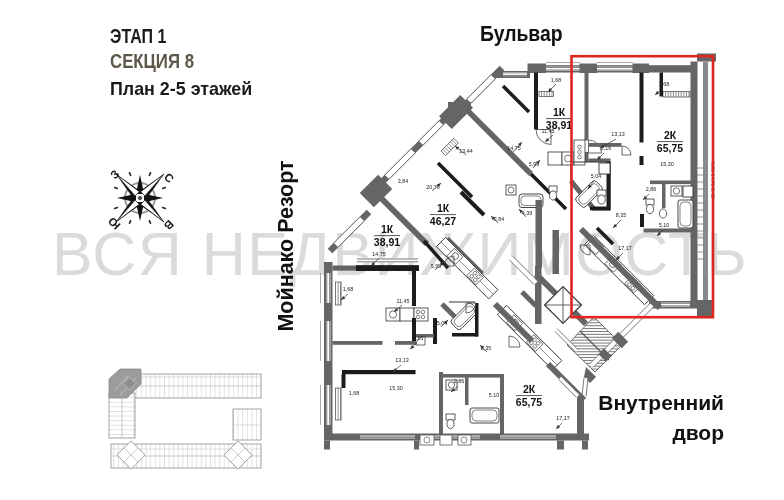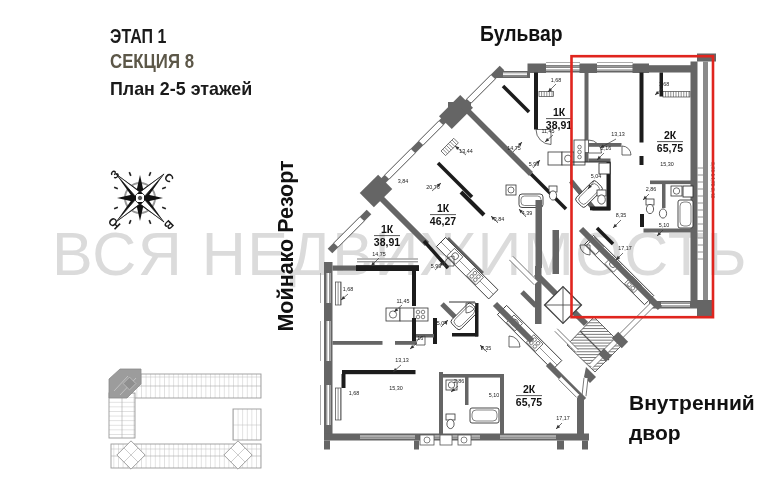--- a/index.html
+++ b/index.html
@@ -14,21 +14,21 @@
 <div class="abs" style="left:52px;top:219px;width:729px;height:58px;color:#dbdbdb;font-weight:normal;font-size:61px;letter-spacing:1.5px;white-space:nowrap;">ВСЯ НЕДВИЖИМОСТЬ</div>
 
 <div class="abs" style="left:110px;top:25px;font-size:20px;font-weight:bold;color:#1a1a1a;transform:scaleX(0.80);transform-origin:0 0;">ЭТАП 1</div>
 
 <div class="abs" style="left:110px;top:50px;font-size:20px;font-weight:bold;color:#5c5748;transform:scaleX(0.84);transform-origin:0 0;">СЕКЦИЯ 8</div>
 
 <div class="abs" style="left:110px;top:78px;font-size:19px;font-weight:bold;color:#1a1a1a;transform:scaleX(0.94);transform-origin:0 0;">План 2-5 этажей</div>
 
 <div class="abs" style="left:480px;top:21px;font-size:22px;font-weight:bold;color:#111;transform:scaleX(0.88);transform-origin:0 0;">Бульвар</div>
 
-<div class="abs" style="left:629px;top:388px;width:126px;text-align:left;font-size:21px;font-weight:bold;color:#111;line-height:30px;">Внутренний двор</div>
+<div class="abs" style="left:598px;top:388px;width:126px;text-align:right;font-size:21px;font-weight:bold;color:#111;line-height:30px;">Внутренний двор</div>
 
 <div class="abs" style="left:286px;top:246px;transform:translate(-50%,-50%) rotate(-90deg);font-size:21.5px;font-weight:bold;color:#111;white-space:nowrap;">Мойнако Резорт</div>
 
 <svg class="abs" style="left:95px;top:150px;" width="100" height="100" viewBox="0 0 100 100">
   <g transform="translate(45,48) rotate(45)">
     <circle cx="0" cy="0" r="15" fill="none" stroke="#999" stroke-width="2"></circle>
     <g stroke="#222" stroke-width="1.6">
       <line x1="-24" y1="0" x2="-29" y2="0"></line>
           <line x1="24" y1="0" x2="29" y2="0"></line>
       <line x1="0" y1="-24" x2="0" y2="-29"></line>

